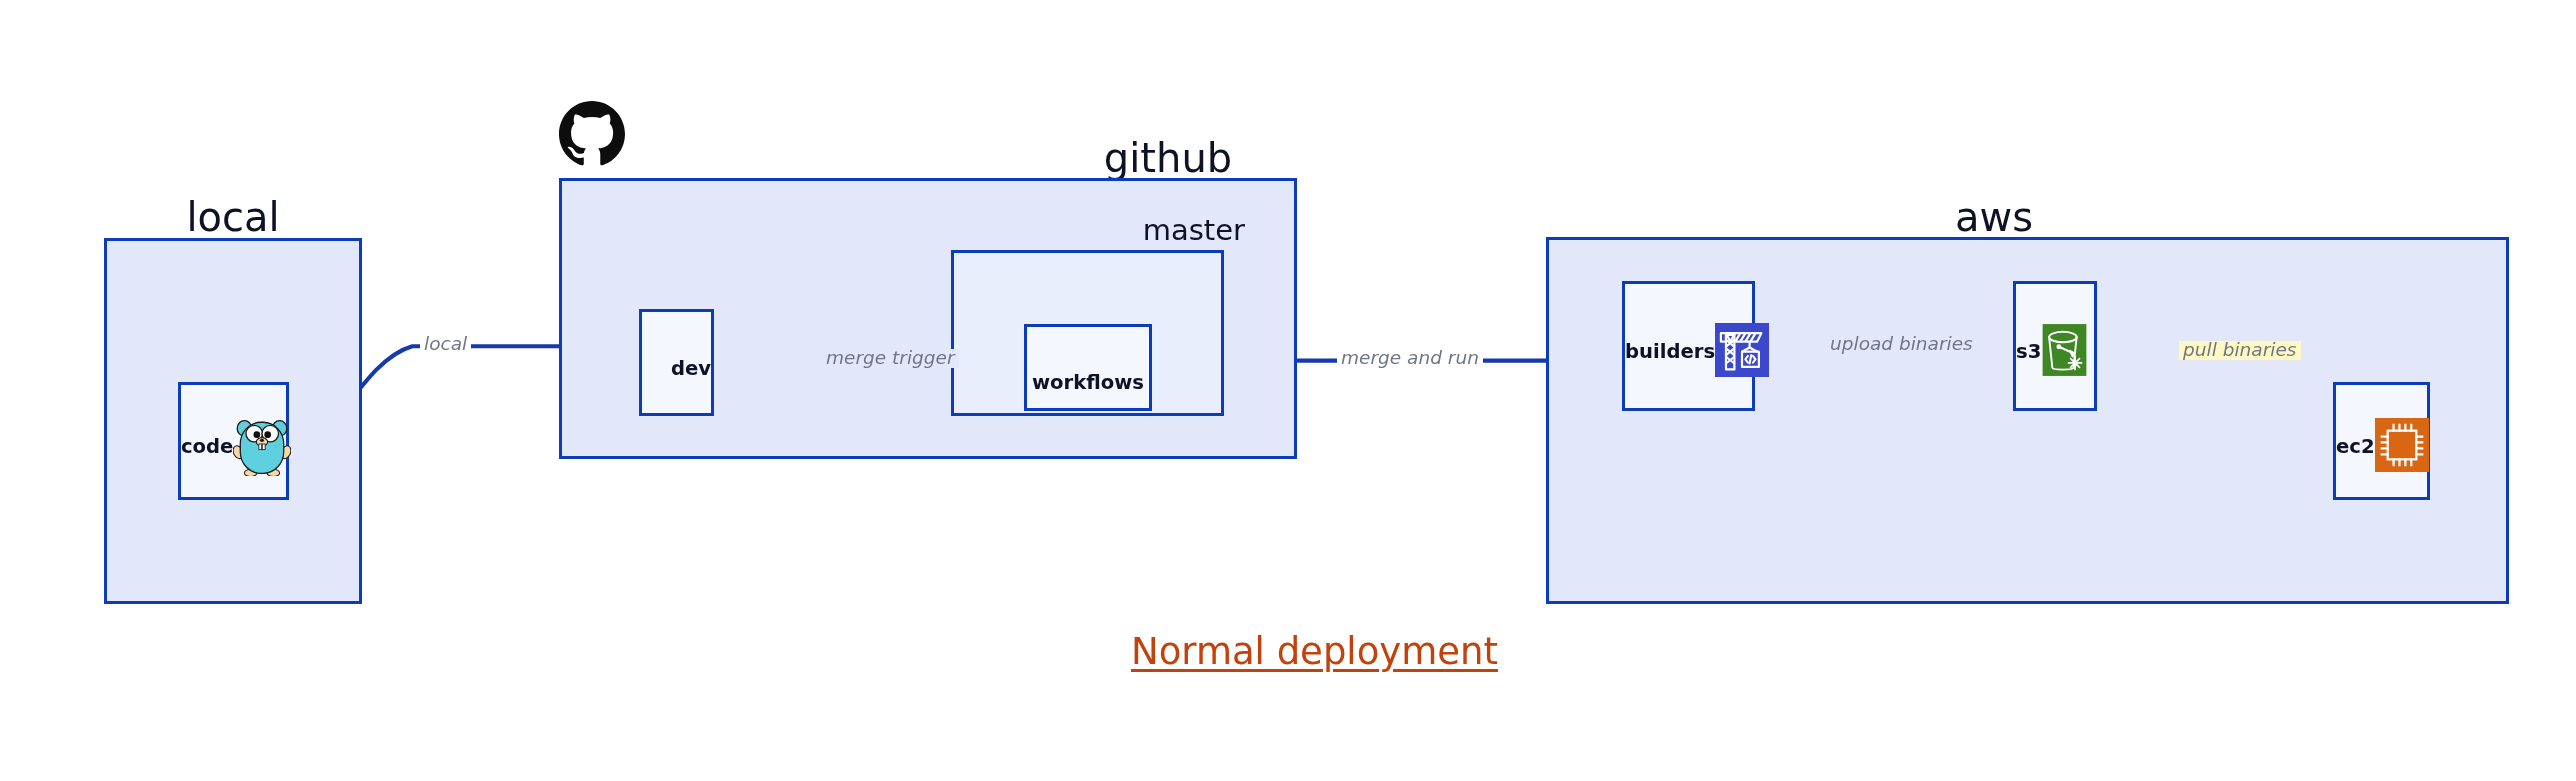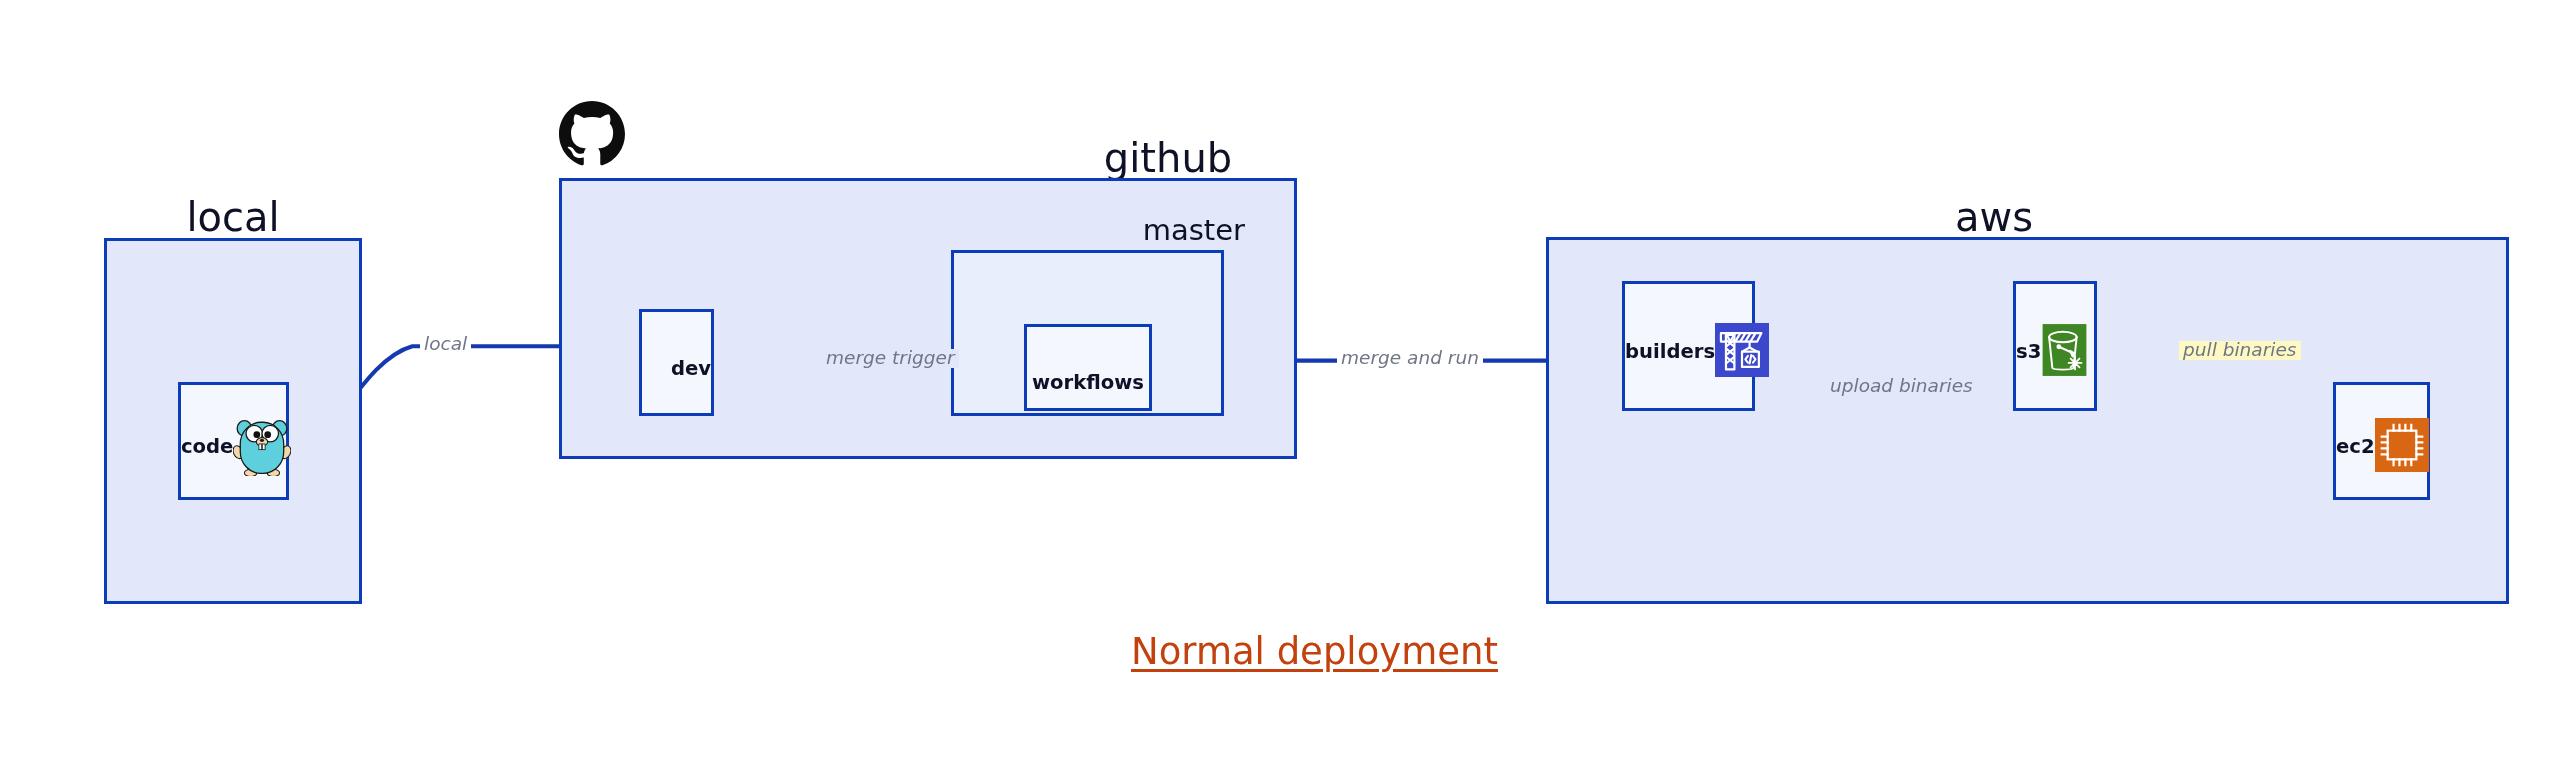--- a/index.html
+++ b/index.html
@@ -247,20 +247,20 @@
       </svg>
     </span>
   </div>
 
   <div class="edge-label" style="left:420px;top:335px;">local</div>
 
   <div class="edge-label on-fill" style="left:822px;top:349px;background:#e2e8fa;">merge trigger</div>
 
   <div class="edge-label" style="left:1337px;top:349px;">merge and run</div>
 
-  <div class="edge-label on-fill" style="left:1826px;top:335px;background:#e2e8fa;margin-top:42px;">upload binaries</div>
+  <div class="edge-label on-fill" style="left:1826px;top:335px;background:#e2e8fa;">upload binaries</div>
 
   <div class="edge-label on-fill" style="left:2179px;top:341px;background:#fef9c3;">pull binaries</div>
 
   <div class="title" style="left:1131px;top:633px;">Normal deployment</div>
 
 </div>
 
 
 </body></html>

